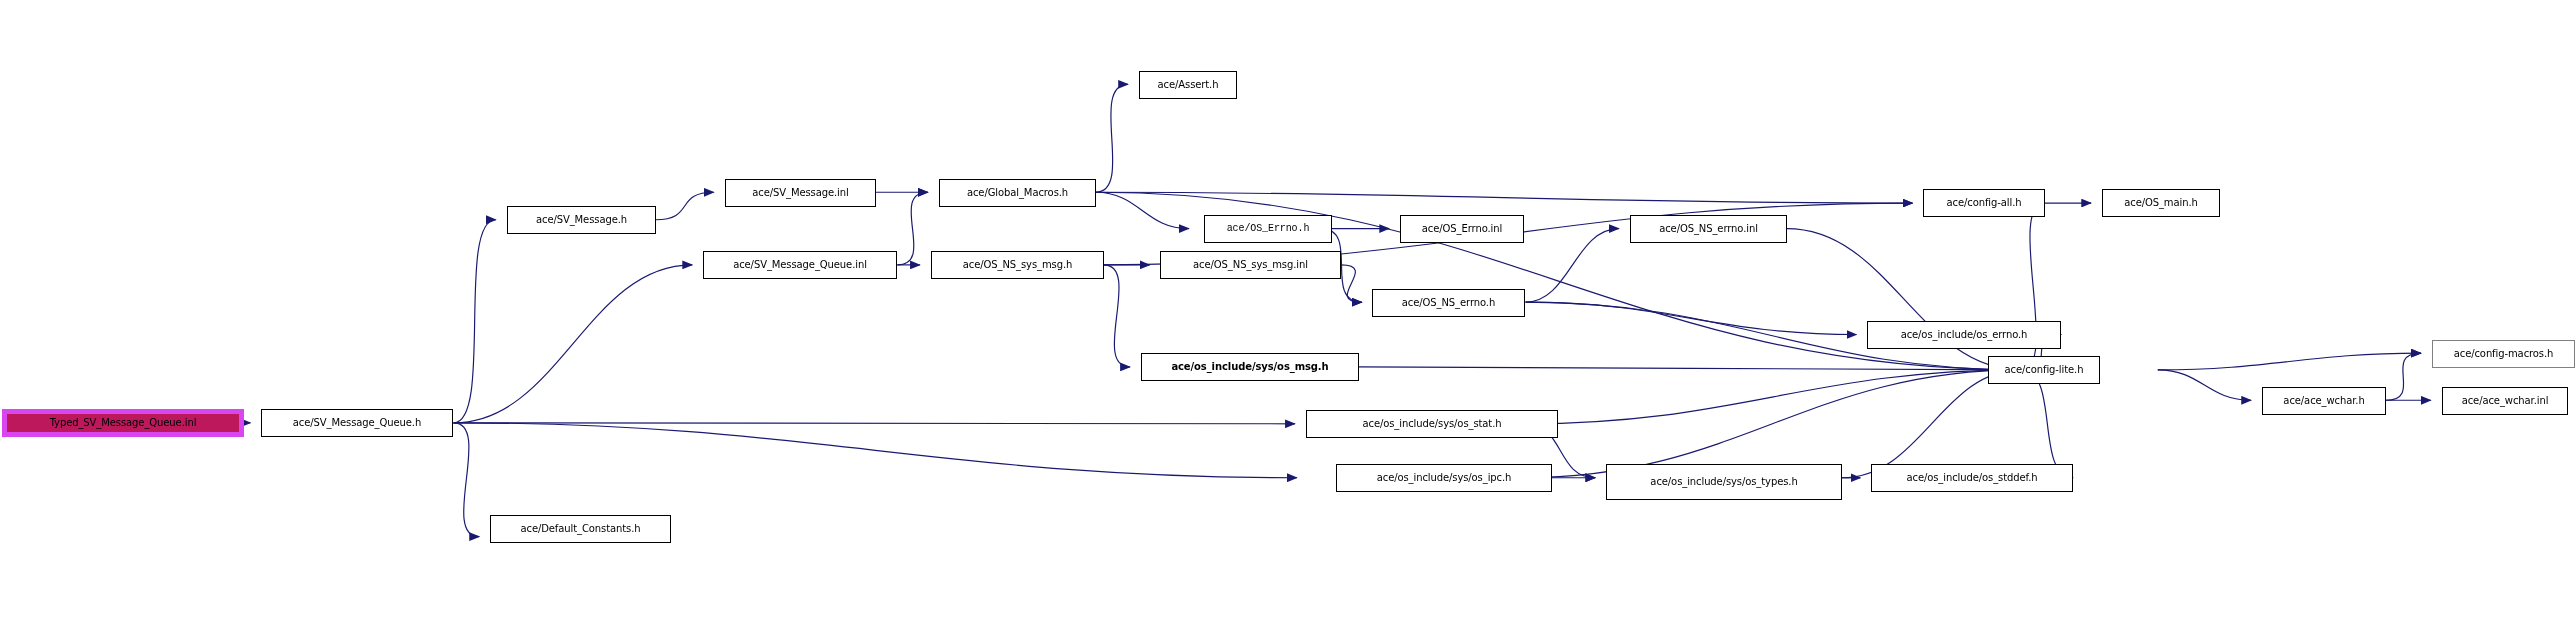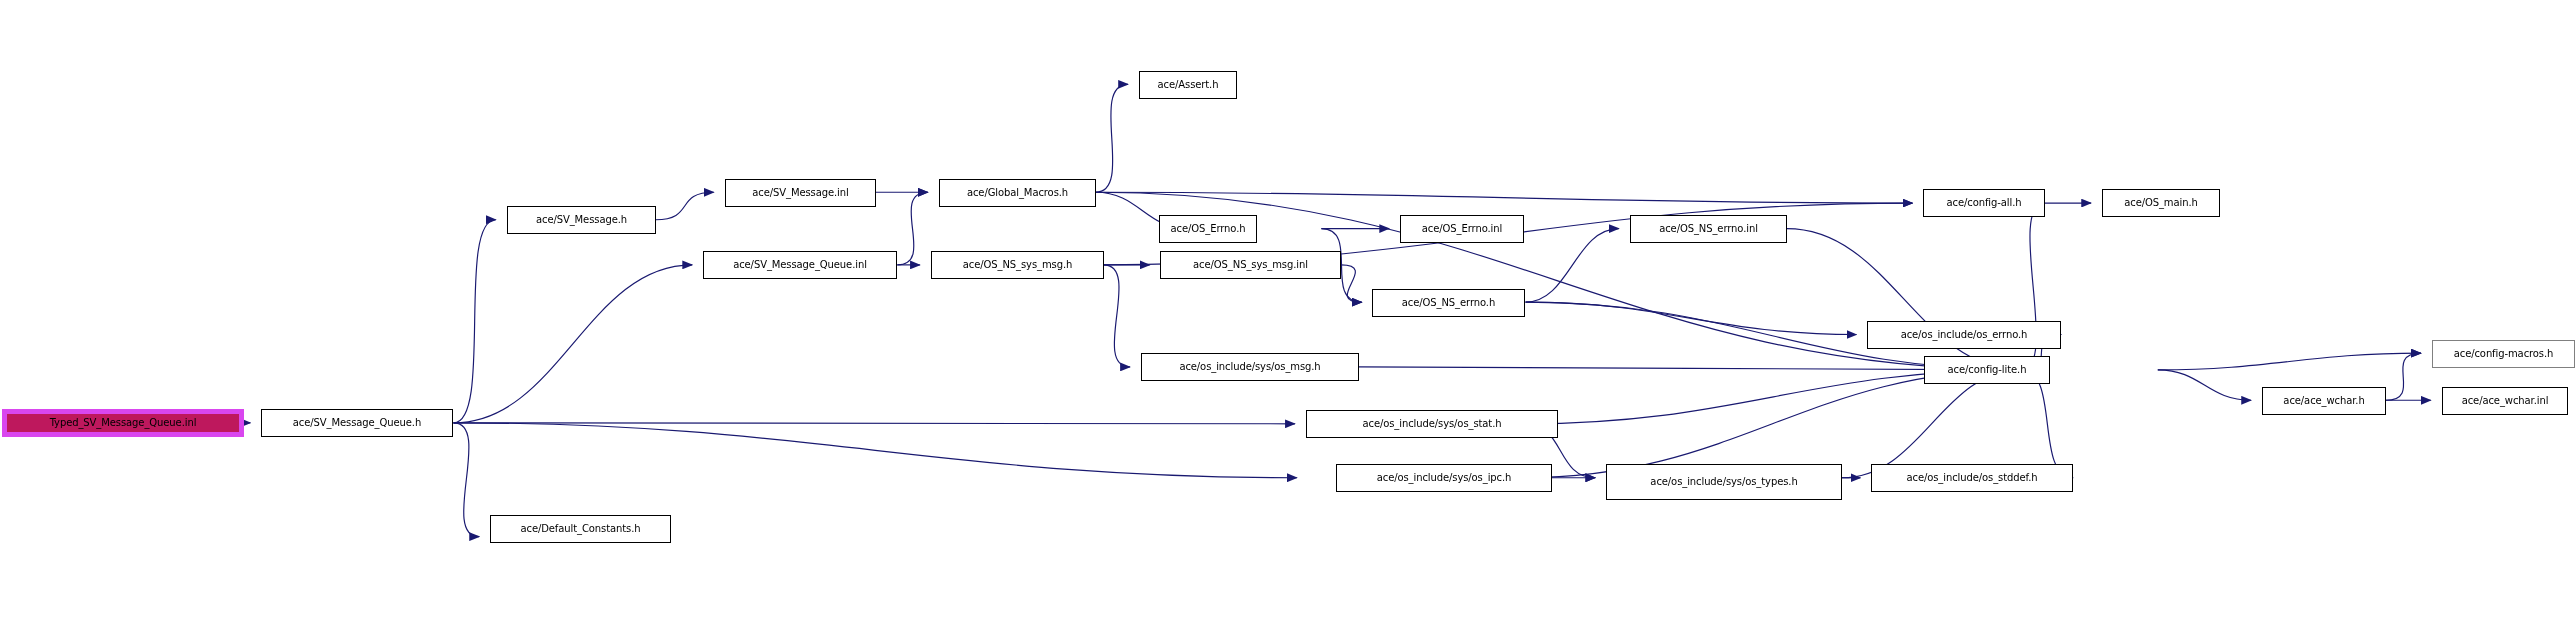--- a/index.html
+++ b/index.html
@@ -104,27 +104,27 @@
       </div>
       <div class="node" style="left: 939px; top: 179px; width: 157px; height: 27.5px;">
         <span class="nlabel">ace/Global_Macros.h</span>
       </div>
       <div class="node" style="left: 931px; top: 251px; width: 173px; height: 27.5px;">
         <span class="nlabel">ace/OS_NS_sys_msg.h</span>
       </div>
       <div class="node" style="left: 1139px; top: 71px; width: 98px; height: 27.5px;">
         <span class="nlabel">ace/Assert.h</span>
       </div>
-      <div class="node" style="left: 1159px; top: 215px; width: 98px; height: 27.5px;">
+      <div class="node" style="left: 1204px; top: 215px; width: 128px; height: 27.5px; font-family: Liberation Mono, monospace;">
         <span class="nlabel">ace/OS_Errno.h</span>
       </div>
       <div class="node" style="left: 1160px; top: 251px; width: 181px; height: 27.5px;">
         <span class="nlabel">ace/OS_NS_sys_msg.inl</span>
       </div>
-      <div class="node" style="left: 1141px; top: 353px; width: 218px; height: 27.5px;">
+      <div class="node" style="left: 1141px; top: 353px; width: 218px; height: 27.5px; font-weight: bold;">
         <span class="nlabel">ace/os_include/sys/os_msg.h</span>
       </div>
       <div class="node" style="left: 1400px; top: 215px; width: 124px; height: 27.5px;">
         <span class="nlabel">ace/OS_Errno.inl</span>
       </div>
       <div class="node" style="left: 1372px; top: 289px; width: 153px; height: 27.5px;">
         <span class="nlabel">ace/OS_NS_errno.h</span>
       </div>
       <div class="node" style="left: 1630px; top: 215px; width: 157px; height: 27.5px;">
         <span class="nlabel">ace/OS_NS_errno.inl</span>
@@ -143,21 +143,21 @@
       </div>
       <div class="node" style="left: 1871px; top: 464px; width: 202px; height: 27.5px;">
         <span class="nlabel">ace/os_include/os_stddef.h</span>
       </div>
       <div class="node" style="left: 1923px; top: 189px; width: 122px; height: 27.5px;">
         <span class="nlabel">ace/config-all.h</span>
       </div>
       <div class="node" style="left: 2102px; top: 189px; width: 118px; height: 27.5px;">
         <span class="nlabel">ace/OS_main.h</span>
       </div>
-      <div class="node" style="left: 1924px; top: 356px; width: 126px; height: 27.5px;">
+      <div class="node" style="left: 1988px; top: 356px; width: 112px; height: 27.5px;">
         <span class="nlabel">ace/config-lite.h</span>
       </div>
       <div class="node truncated" style="left: 2432px; top: 340px; width: 143px; height: 27.5px;">
         <span class="nlabel">ace/config-macros.h</span>
       </div>
       <div class="node" style="left: 2262px; top: 387px; width: 124px; height: 27.5px;">
         <span class="nlabel">ace/ace_wchar.h</span>
       </div>
       <div class="node" style="left: 2442px; top: 387px; width: 126px; height: 27.5px;">
         <span class="nlabel">ace/ace_wchar.inl</span>

